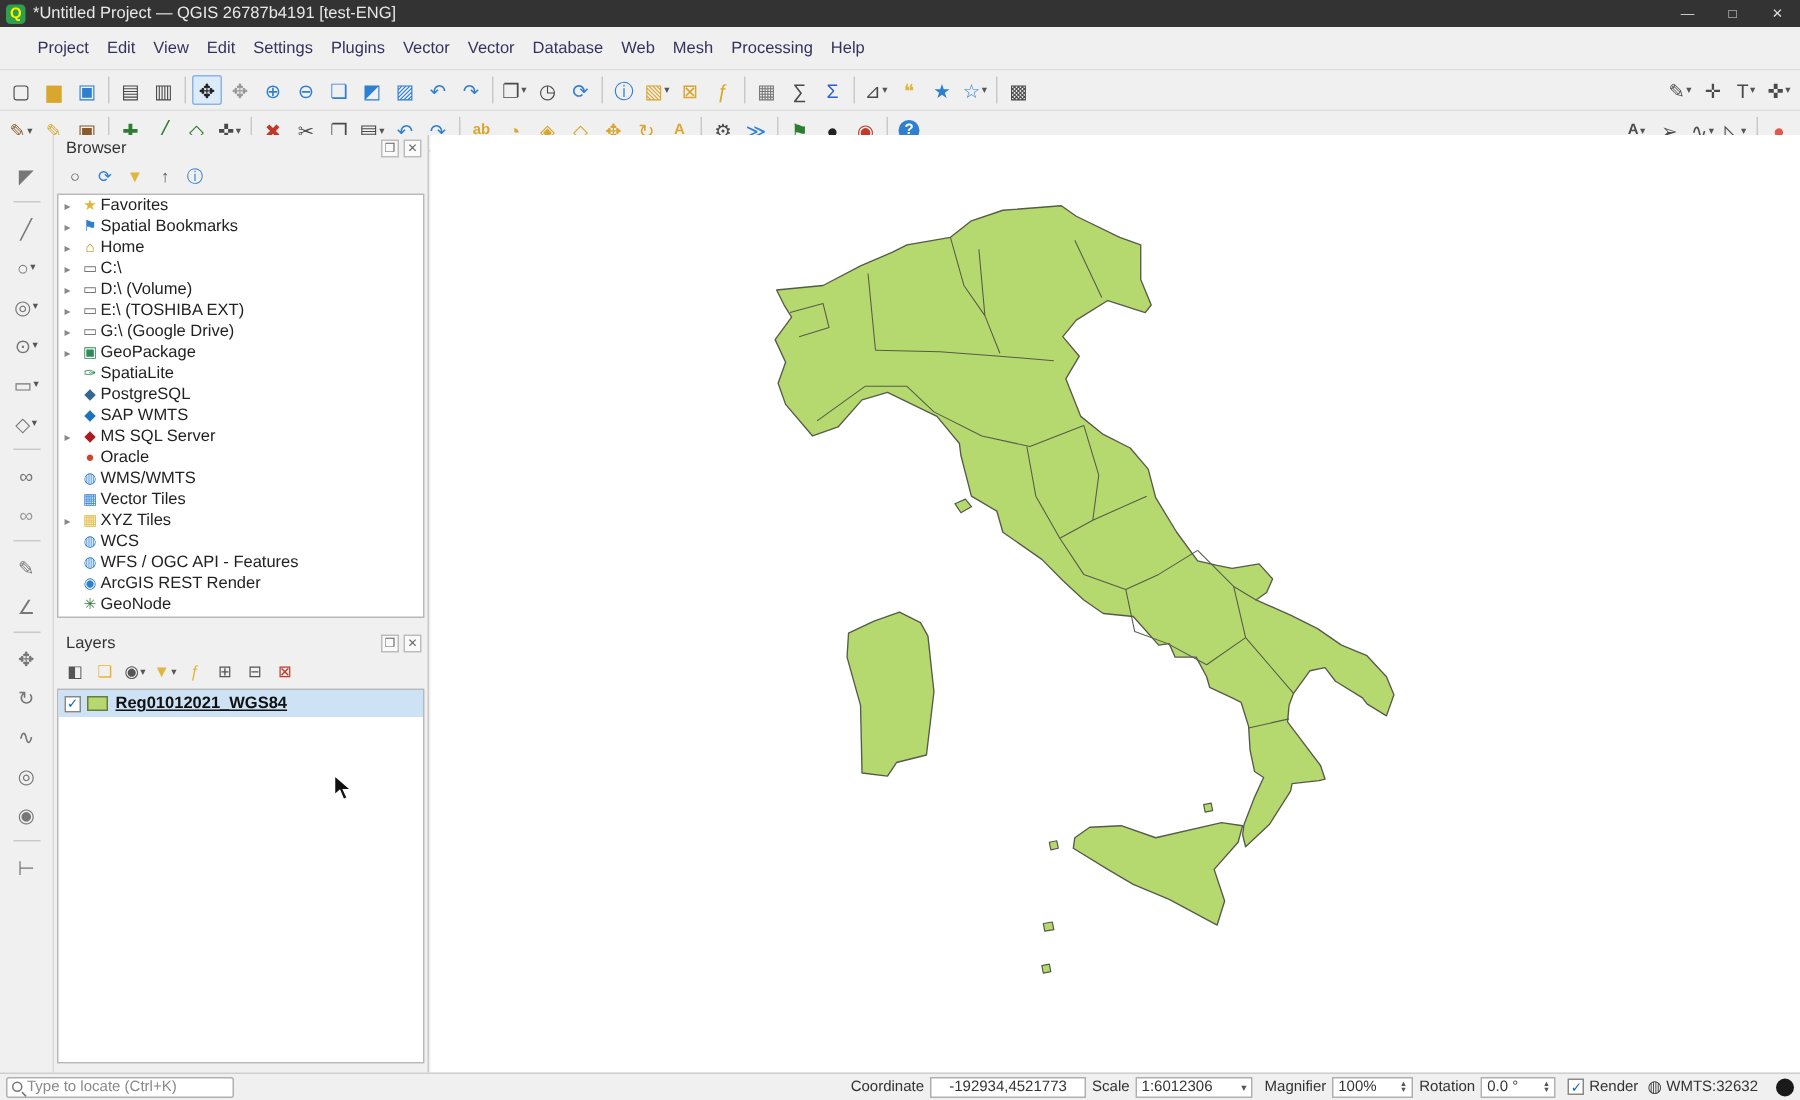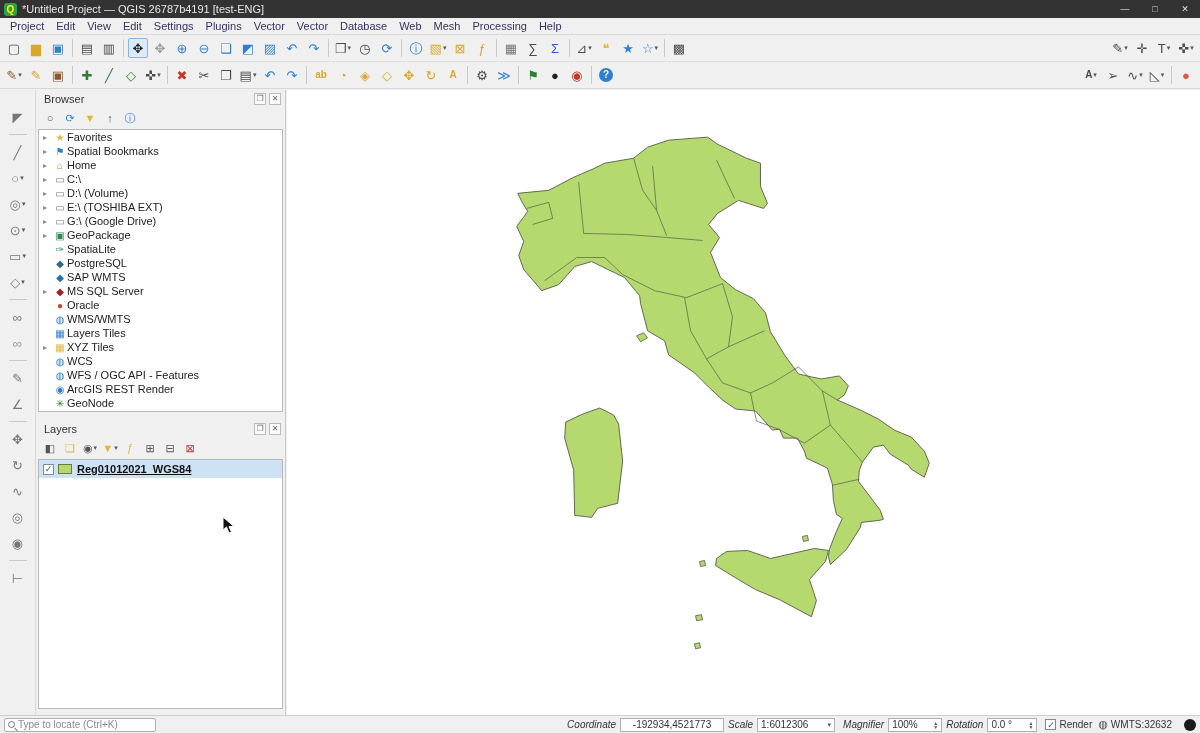--- a/index.html
+++ b/index.html
@@ -6,21 +6,21 @@
   html,body { width:1200px; height:733px; overflow:hidden; font-family:"Liberation Sans", sans-serif; font-size:11px; background:#f0f0f0; }
   .window { position:relative; width:1200px; height:733px; background:#f0f0f0; }
 
   
   .titlebar { height:18px; background:#333; color:#e8e8e8; display:flex; align-items:center; font-size:11px; }
   .qlogo { width:13px; height:13px; margin:0 5px 0 4px; background:#2e9e4f; color:#fff200; border-radius:3px; font-size:10px; font-weight:bold; display:flex; align-items:center; justify-content:center; }
   .win-btns { margin-left:auto; display:flex; height:100%; }
   .win-btn { width:30px; height:100%; display:flex; align-items:center; justify-content:center; color:#ddd; font-size:9px; cursor:default; }
 
   
-  .menubar { height:17px; background:#f0f0f0; display:flex; align-items:center; padding-left:4px; border-bottom:1px solid #dcdcdc; }
+  .menubar { height:29px; background:#f0f0f0; display:flex; align-items:center; padding-left:19px; border-bottom:1px solid #dcdcdc; }
   .menu-item { padding:1px 6px; color:#33335e; cursor:default; }
 
   
   .toolbar { display:flex; align-items:center; padding:1px 3px; background:#f0f0f0; }
   .toolbar.h1 { height:27px; border-bottom:1px solid #e0e0e0; }
   .toolbar.h2 { height:27px; border-bottom:1px solid #d6d6d6; }
   .tbtn { display:inline-flex; align-items:center; justify-content:center; min-width:20px; height:20px; margin:0 1px; border:1px solid transparent; border-radius:2px; cursor:default; }
   .tbtn .g { font-size:13px; line-height:1; }
   .tbtn .g.small { font-size:10px; font-weight:bold; }
   .tbtn.active { background:#dcebfa; border-color:#8ab4e8; }
@@ -61,21 +61,21 @@
   .map-canvas { position:absolute; left:287px; top:90px; right:0; bottom:18px; background:#ffffff; }
   .map-canvas svg { width:100%; height:100%; display:block; }
 
   
   .statusbar { position:absolute; left:0; right:0; bottom:0; height:18px; background:#f0f0f0; border-top:1px solid #cfcfcf; display:flex; align-items:center; padding:0 4px; color:#333; font-size:10px; }
   .locator { display:flex; align-items:center; width:152px; height:14px; background:#fff; border:1px solid #b0b0b0; border-radius:2px; padding:0 3px; }
   .mag-glass { position:relative; width:7px; height:7px; border:1px solid #777; border-radius:50%; margin-right:3px; flex:none; }
   .mag-glass::after { content:""; position:absolute; width:4px; height:1px; background:#777; transform:rotate(45deg); left:5px; top:7px; }
   .locator input { border:none; outline:none; width:130px; font-size:10px; font-family:"Liberation Sans",sans-serif; color:#333; background:transparent; }
   .locator input::placeholder { color:#8a8a8a; }
-  .sb-label { margin:0 4px;font-style:italic; }
+  .sb-label { margin:0 4px; }
   .sb-box { background:#fff; border:1px solid #b0b0b0; height:14px; display:flex; align-items:center; padding:0 3px; }
   .coord-box { width:104px; justify-content:center; }
   .scale-box { width:78px; justify-content:space-between; }
   .spin-box { justify-content:space-between; }
   .spin { display:flex; flex-direction:column; font-size:5px; color:#555; line-height:4px; margin-left:2px; }
   .sb-check { width:11px; height:11px; background:#fff; border:1px solid #888; font-size:9px; color:#1565c0; display:flex; align-items:center; justify-content:center; margin-right:3px; }
   .crs-btn { display:flex; align-items:center; margin:0 6px; }
   .crs-globe { font-size:11px; color:#444; margin-right:3px; }
   .msg-icon { width:12px; height:12px; background:#1a1a1a; border-radius:50%; margin-left:6px; }
 
@@ -497,21 +497,21 @@
             <span class="tlabel">Oracle</span>
           </div>
           <div class="tree-row">
             <span class="arrow"></span>
             <span class="ticon" style="color: rgb(47, 127, 208);">◍</span>
             <span class="tlabel">WMS/WMTS</span>
           </div>
           <div class="tree-row">
             <span class="arrow"></span>
             <span class="ticon" style="color: rgb(47, 127, 208);">▦</span>
-            <span class="tlabel">Layers Tiles</span>
+            <span class="tlabel">Vector Tiles</span>
           </div>
           <div class="tree-row">
             <span class="arrow">▸</span>
             <span class="ticon" style="color: rgb(224, 183, 60);">▦</span>
             <span class="tlabel">XYZ Tiles</span>
           </div>
           <div class="tree-row">
             <span class="arrow"></span>
             <span class="ticon" style="color: rgb(47, 127, 208);">◍</span>
             <span class="tlabel">WCS</span>

